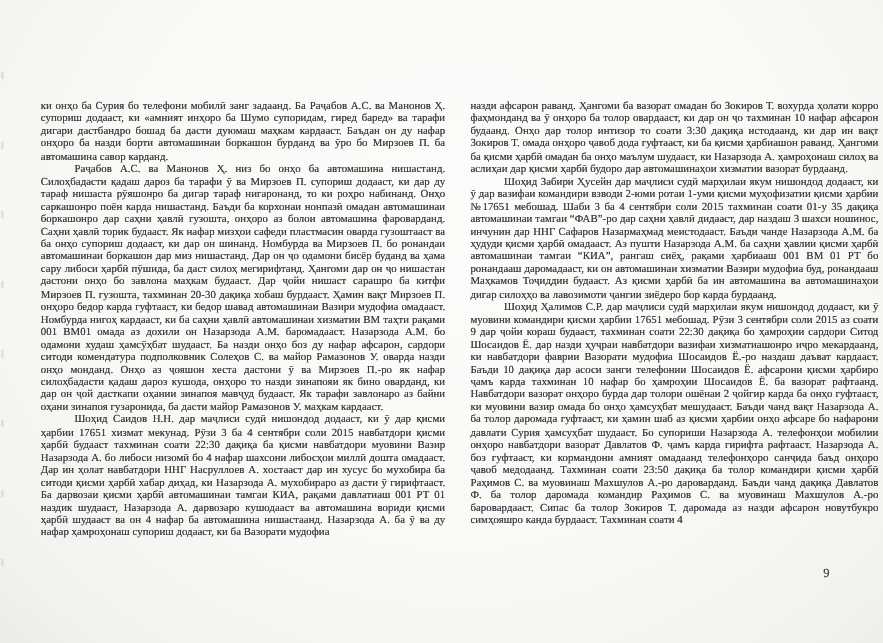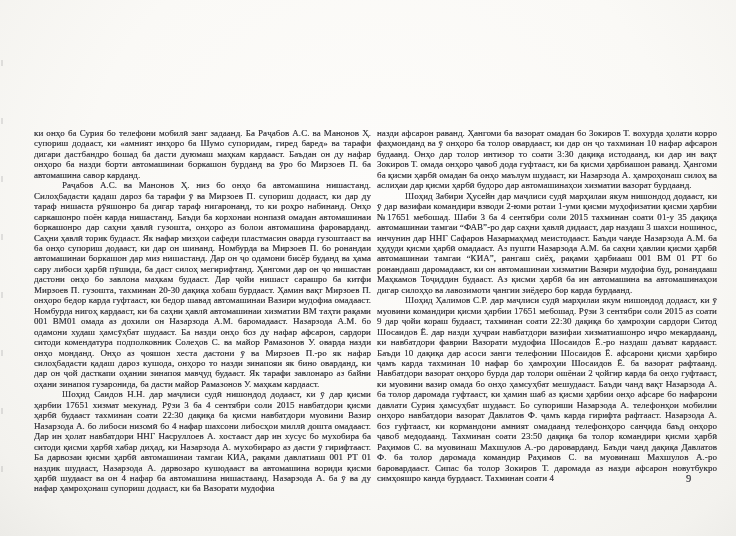--- a/index.html
+++ b/index.html
@@ -31,22 +31,21 @@
       rgba(90,90,95,0.28) 0px, rgba(90,90,95,0.28) 6px,
       rgba(0,0,0,0) 6px, rgba(0,0,0,0) 58px
     );
     opacity: 0.55;
   }
   .columns {
     position: absolute;
     top: 83px;
     left: 34px;
     display: flex;
-    gap: 6px;
-    margin-top: 45px;
+    gap: 21px;
   }
   .col {
     font-size: 9px;
     line-height: 10.45px;
     text-align: justify;
     color: #3b3b42;
     text-shadow: 0 0 0.55px rgba(55,55,65,0.75);
     letter-spacing: 0.05px;
   }
   .col-left  { width: 337px; }

